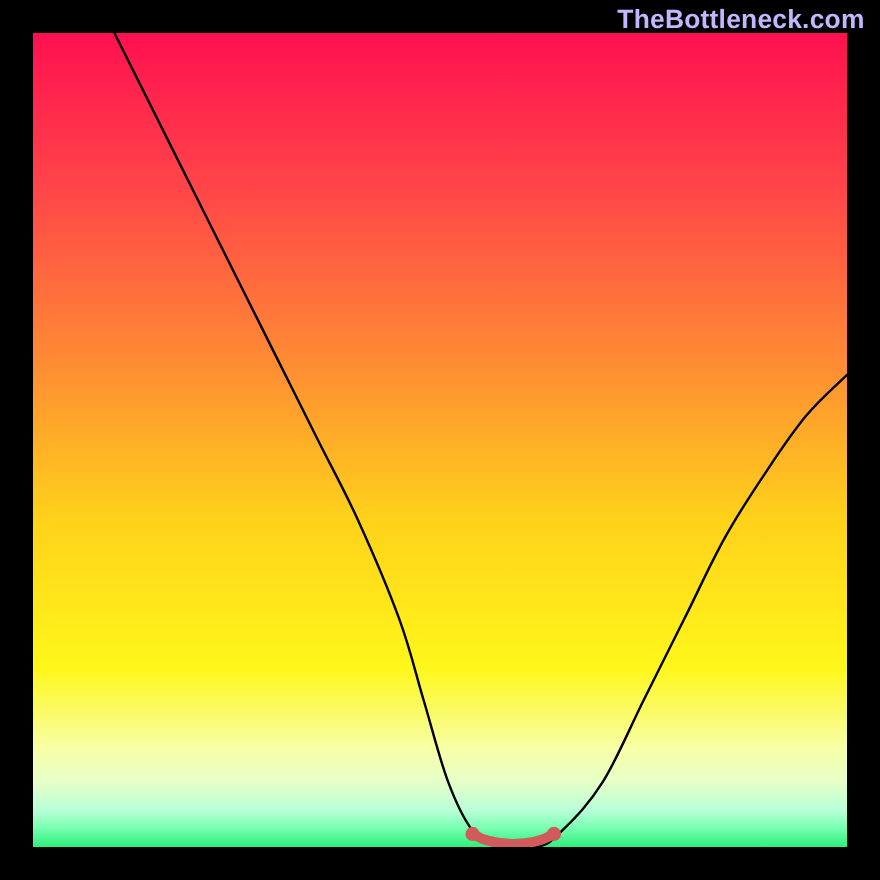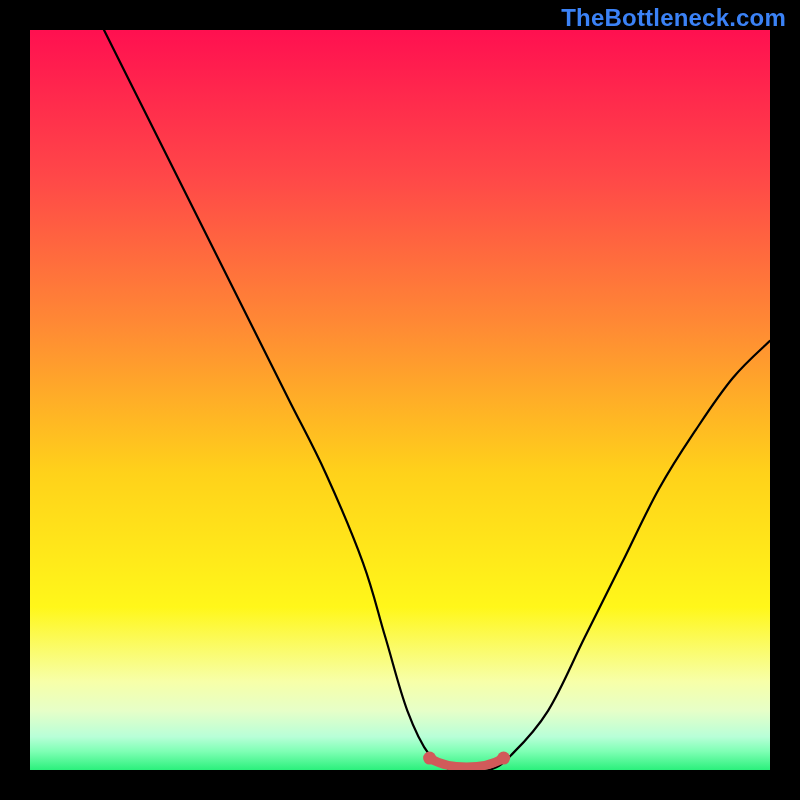--- a/index.html
+++ b/index.html
@@ -14,21 +14,21 @@
   .frame {
     position: relative;
     width: 800px;
     height: 800px;
     background: #000;
   }
   .watermark {
     position: absolute;
     top: 4px;
     right: 14px;
-    color: #3b82f6;
+    color: #c4b5fd;
     font-size: 24px;
     font-weight: 600;
     letter-spacing: 0.2px;
     z-index: 5;
     user-select: none;
   }
   .plot-area {
     position: absolute;
     left: 30px;
     top: 30px;

